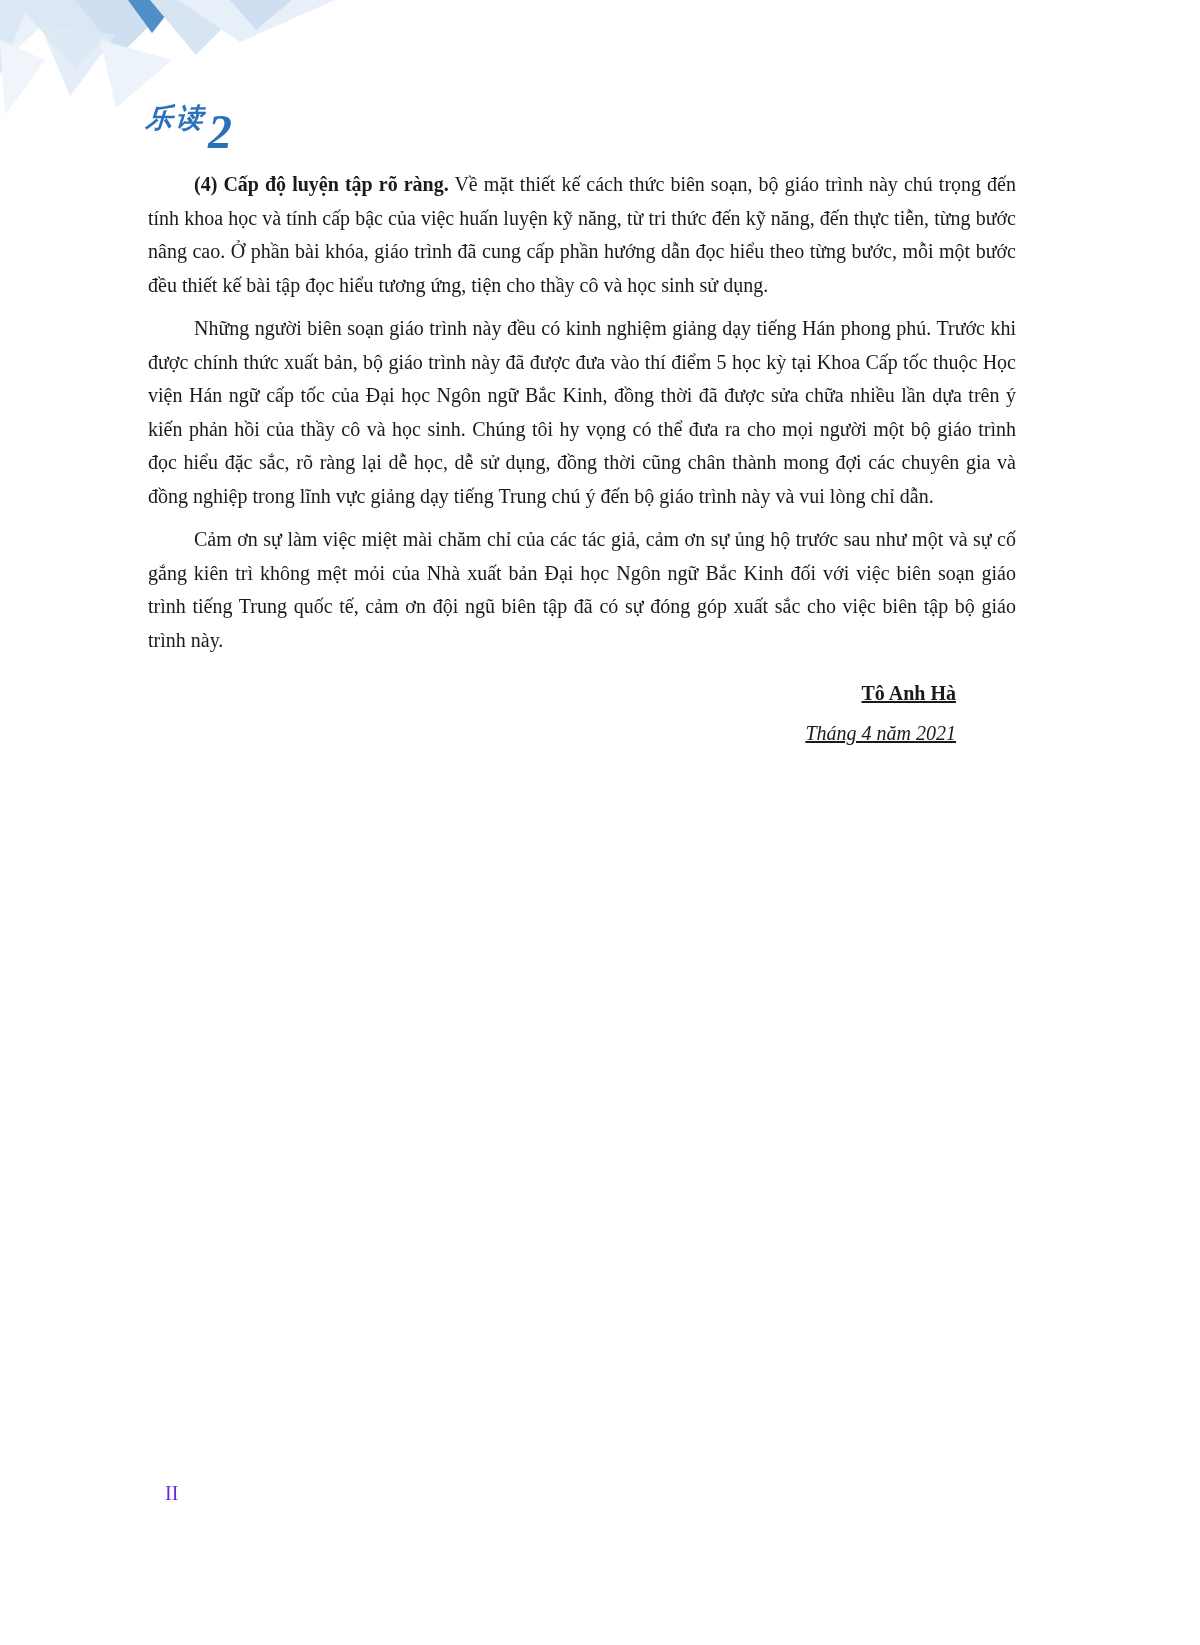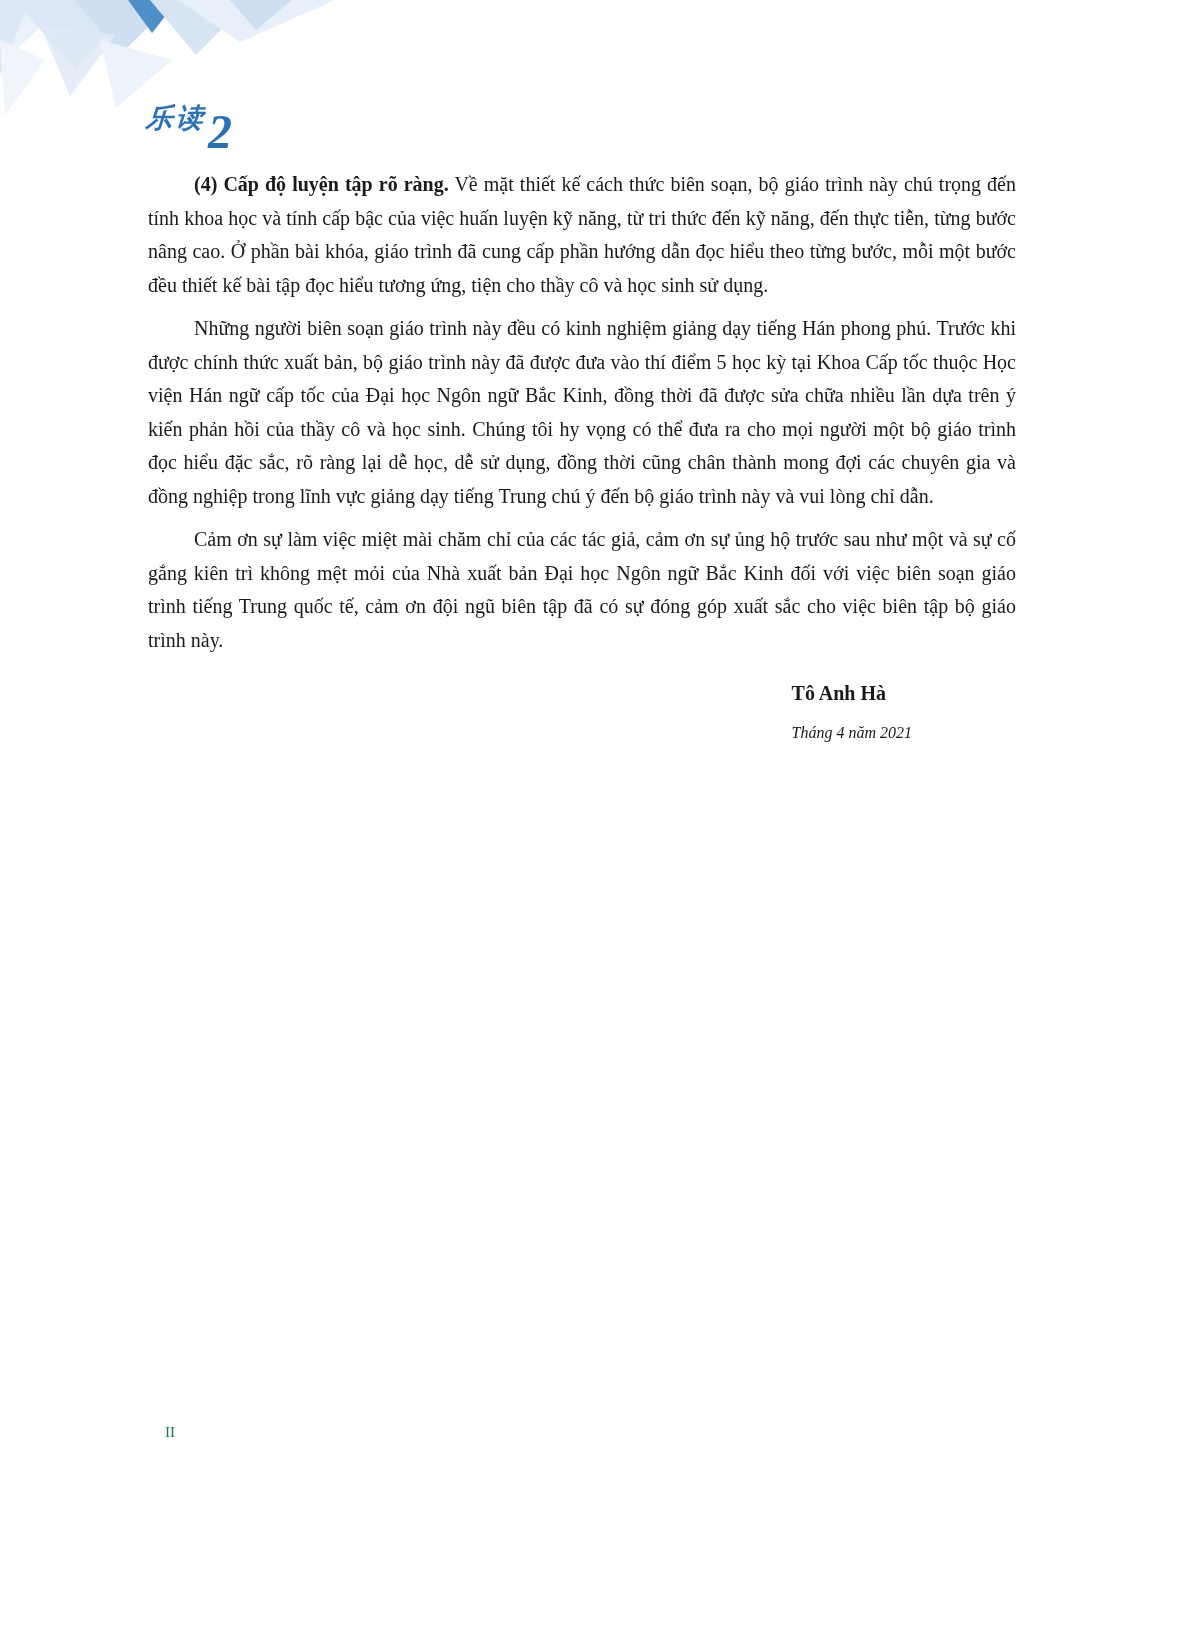--- a/index.html
+++ b/index.html
@@ -59,40 +59,41 @@
     text-indent: 46px;
     margin-bottom: 10px;
   }
   .content p strong {
     font-weight: bold;
   }
   .signature {
     margin-top: 16px;
     width: fit-content;
     margin-left: auto;
-    margin-right: 104px;
-    text-align: left;
+    margin-right: 60px;
+    text-align: right;
     text-indent: 0;
+    text-decoration: underline;
   }
   .sig-name {
     font-weight: bold;
     font-size: 20px;
     line-height: 40px;
   }
   .sig-date {
     font-style: italic;
-    font-size: 16px;
+    font-size: 20px;
     line-height: 40px;
   }
   .page-num {
     position: absolute;
     left: 165px;
-    top: 1424px;
-    font-size: 15px;
-    color: #15803d;
+    top: 1482px;
+    font-size: 20px;
+    color: #6d28d9;
   }
 </style>
 </head>
 <body>
 
 <svg class="deco" viewBox="0 0 380 135" aria-hidden="true">
   <polygon points="0,0 70,0 10,55" fill="#e9f1f9"></polygon>
   <polygon points="0,0 30,0 0,75" fill="#dce8f5"></polygon>
   <polygon points="15,0 140,0 75,70" fill="#dbe7f4"></polygon>
   <polygon points="75,0 175,0 120,55" fill="#cddff0"></polygon>

